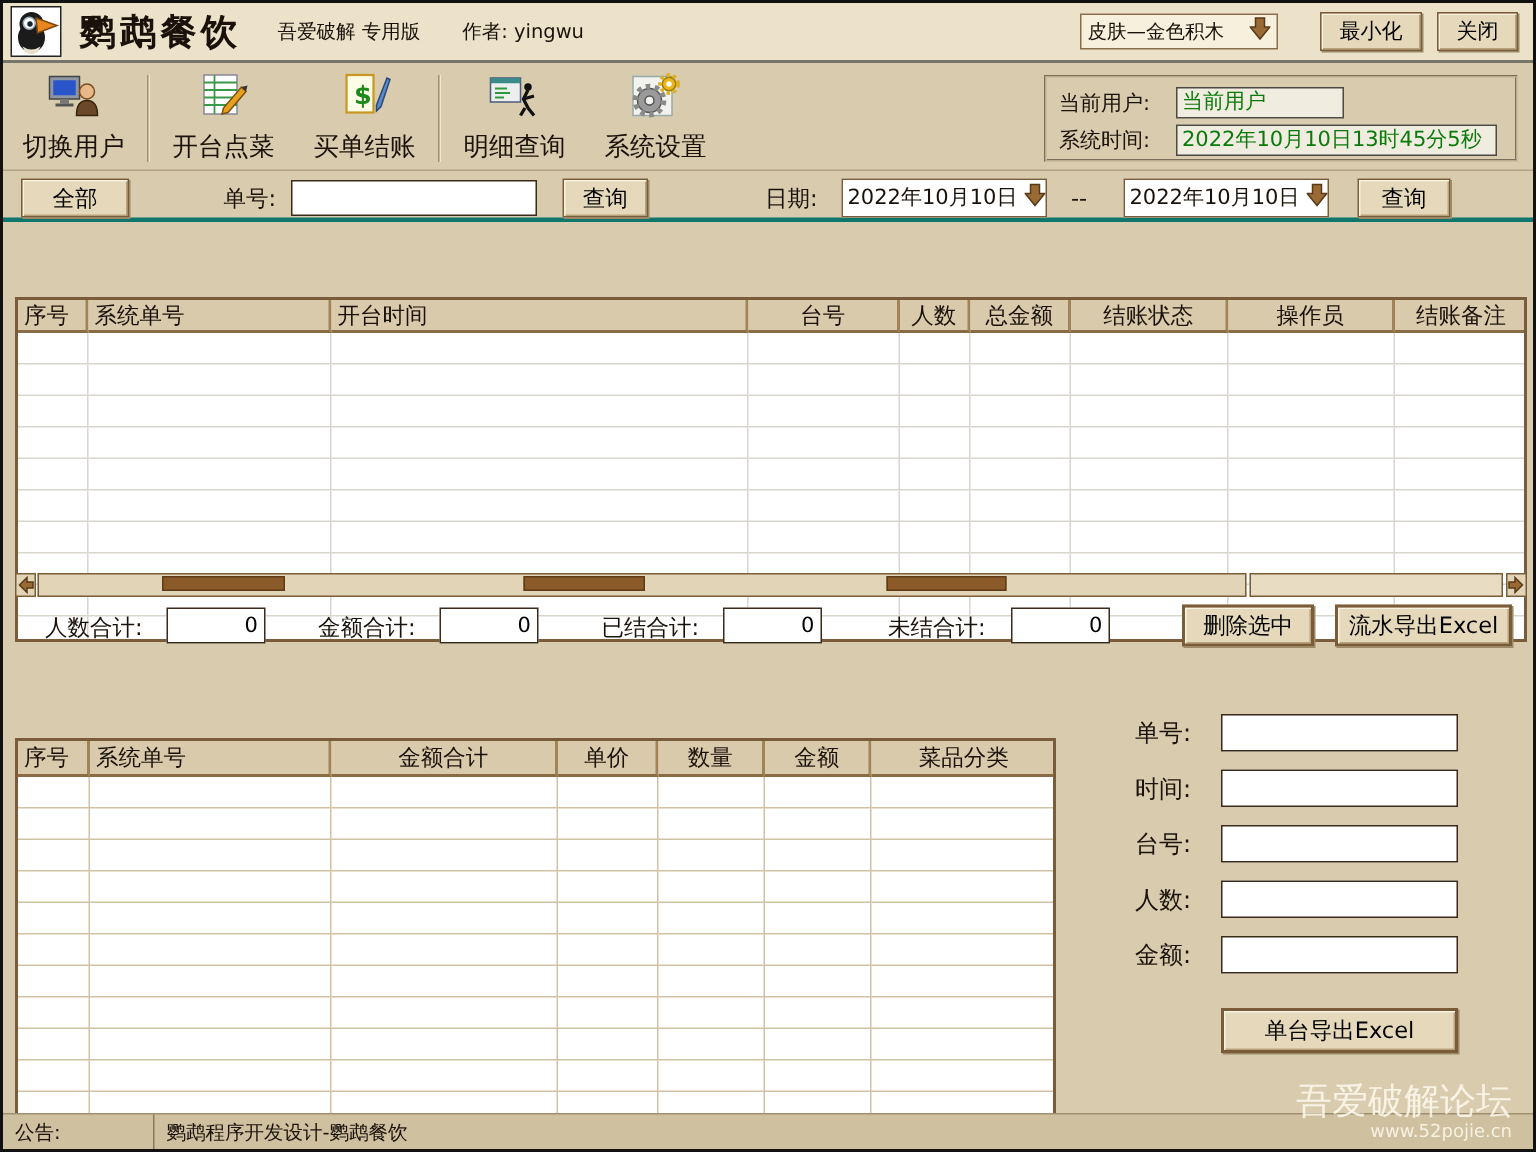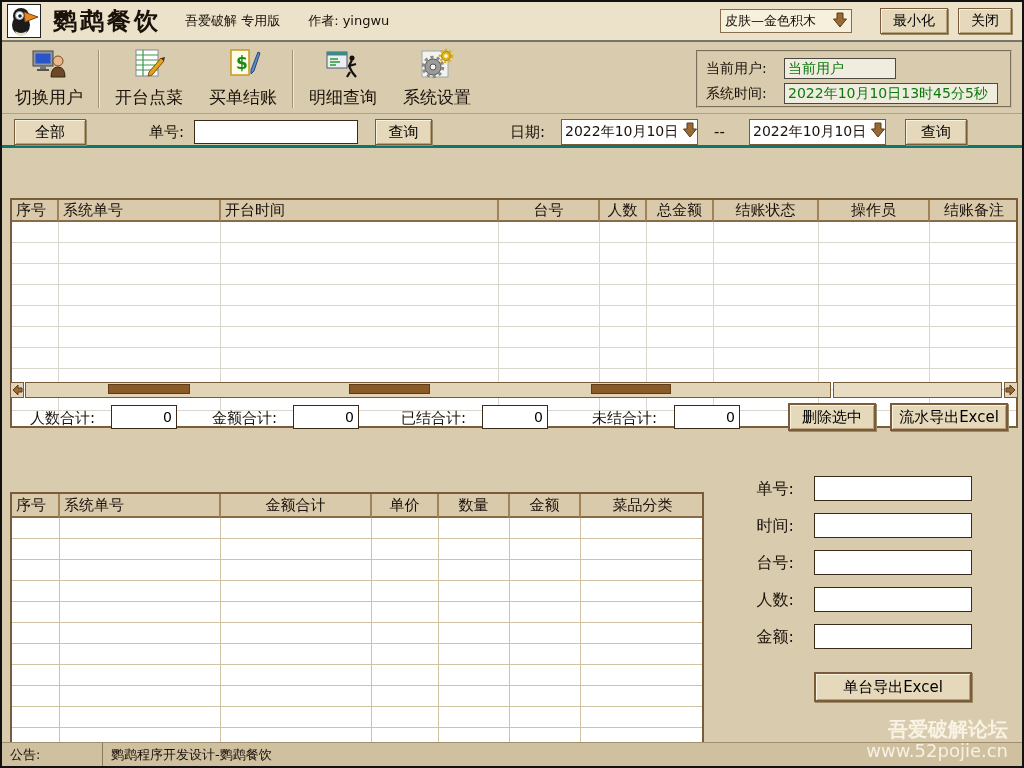--- a/index.html
+++ b/index.html
@@ -91,21 +91,21 @@
   
   .statusbar { position:absolute; left:0; top:740px; width:1020px; height:24px;
                background:#cfc0a0; border-top:1px solid #a09070; display:flex;
                align-items:center; font-size:13px; }
   .st-label { padding-left:8px; width:100px; }
   .st-sep { width:1px; height:24px; background:#8a7a5c; }
   .st-text { padding-left:8px; }
 
   .watermark { position:absolute; right:14px; bottom:4px; text-align:right;
                color:rgba(255,251,240,0.82); line-height:1.15; pointer-events:none; }
-  .wm1 { font-size:20px;font-weight:bold; } .wm2 { font-size:18px; }
+  .wm1 { font-size:24px; } .wm2 { font-size:12px; }
 </style>
 </head>
 <body>
 
 <div class="window">
 
   <div class="titlebar">
     <div class="logo">
       <svg width="32" height="32" viewBox="0 0 32 32">
         <ellipse cx="13" cy="20" rx="9" ry="10" fill="#1b1b1b"></ellipse>

